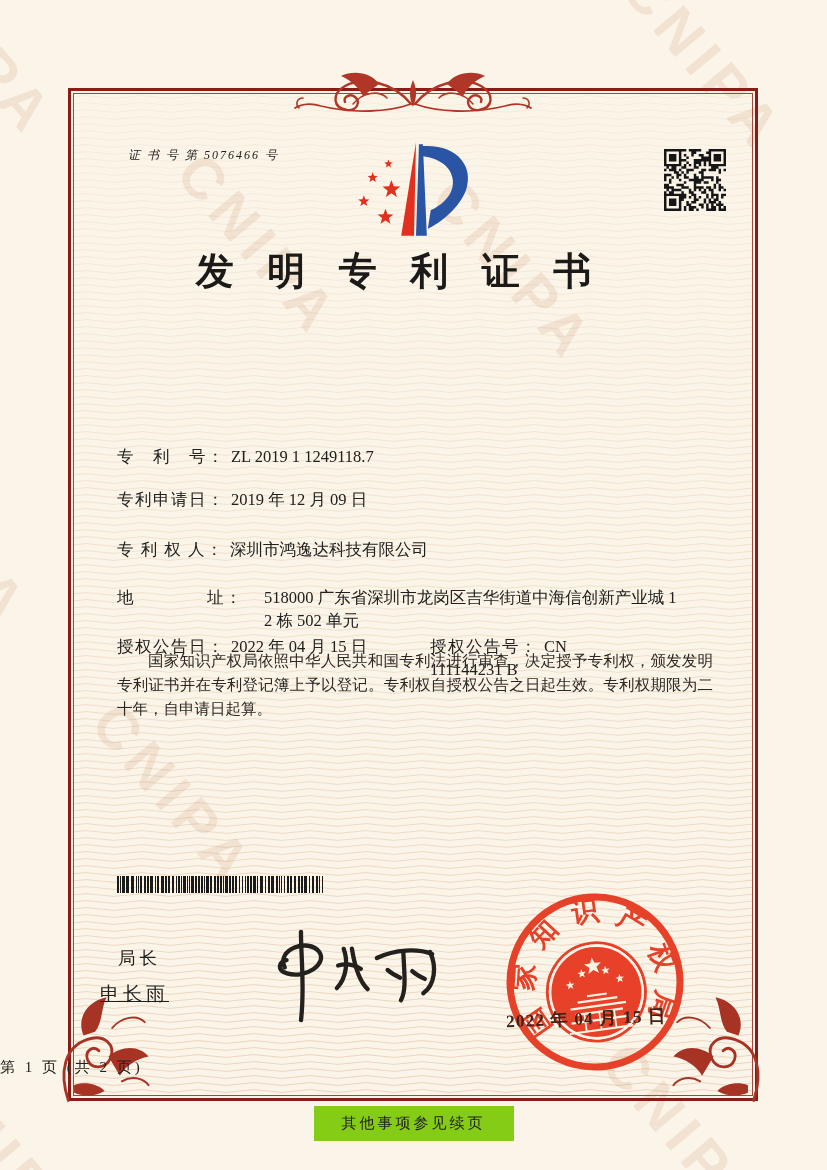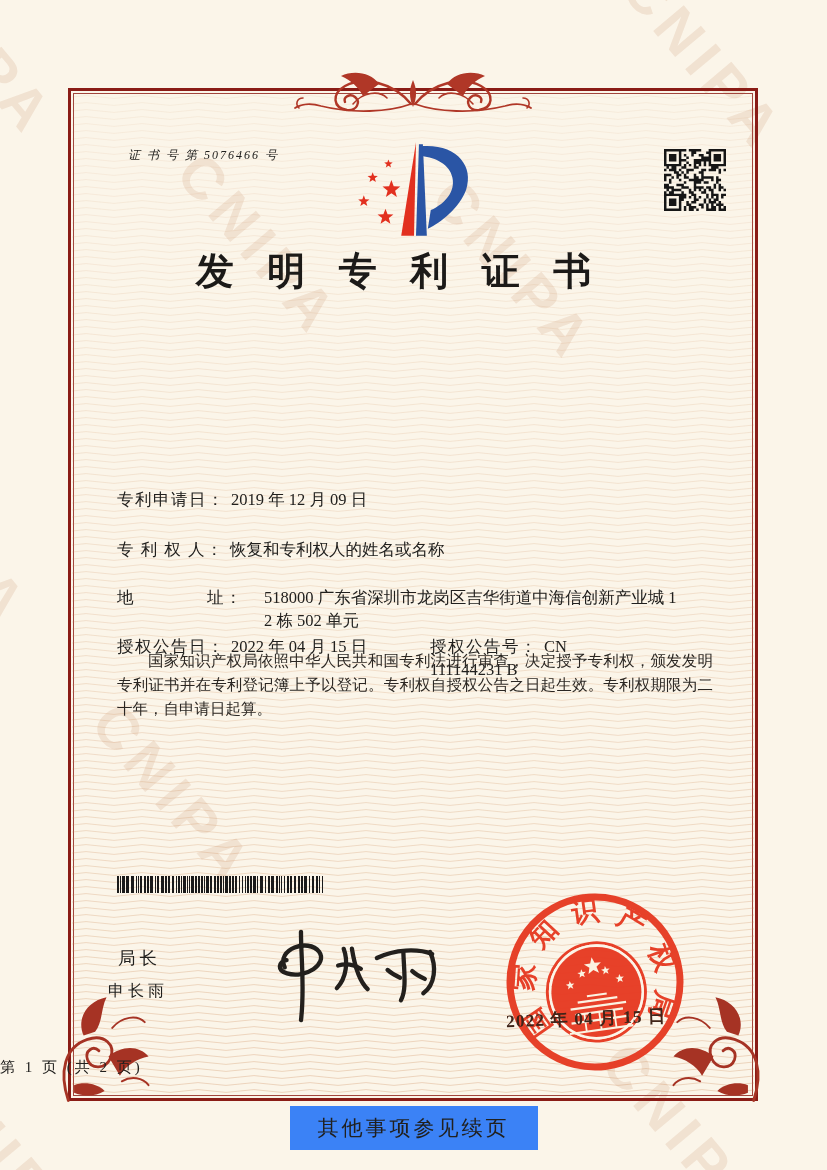--- a/index.html
+++ b/index.html
@@ -28,32 +28,32 @@
   .val{white-space:pre-line;margin-left:6px;}
   .val-wrap{display:inline-block;width:498px;vertical-align:top;white-space:pre-line;margin-left:21px;}
   .pair2{position:absolute;left:313px;top:0;white-space:nowrap;}
   
   .paras{position:absolute;left:117px;top:649px;width:596px;z-index:3;}
   .paras p{margin:0;font-size:15.5px;line-height:23.8px;text-align:justify;
            text-indent:2em;color:#2b2723;}
   
   .barcode{position:absolute;left:117px;top:876px;z-index:3;}
   .director-title{position:absolute;left:118px;top:946px;font-size:17.5px;letter-spacing:4px;z-index:3;}
-  .director-name{position:absolute;left:108px;top:981px;font-size:16px;letter-spacing:4px;z-index:3;}
+  .director-name{position:absolute;left:100px;top:981px;font-size:19px;letter-spacing:4px;z-index:3;text-decoration:underline;}
   .sig{position:absolute;left:246px;top:924px;z-index:3;transform:rotate(-2deg);}
   
   .seal{position:absolute;left:503px;top:890px;z-index:4;opacity:0.96;}
   .ringch{font:700 27px "Liberation Serif","DejaVu Serif",serif;fill:#e63a22;text-anchor:middle;}
   .seal-date{position:absolute;left:506px;top:1006px;width:180px;font-size:17.5px;font-weight:600;
              color:#402419;letter-spacing:1px;transform:rotate(-2deg);z-index:5;white-space:nowrap;}
   
   .page-num{position:absolute;left:0;top:1058px;width:794px;text-align:left;font-size:15px;
             letter-spacing:3px;z-index:3;}
-  .cont-note{position:absolute;left:50%;top:1106px;transform:translateX(-50%);background:#3b82f6;
-             padding:8px 28px;font-size:21px;letter-spacing:3px;z-index:3;white-space:nowrap;}
+  .cont-note{position:absolute;left:50%;top:1106px;transform:translateX(-50%);background:#84cc16;
+             padding:8px 28px;font-size:15px;letter-spacing:3px;z-index:3;white-space:nowrap;}
 </style>
 </head>
 <body>
 
 <div class="page">
 
   <div class="wm" style="left:-70px;top:-60px">CNIPA</div>
   <div class="wm" style="left:215px;top:140px">CNIPA</div>
   <div class="wm" style="left:470px;top:165px">CNIPA</div>
   <div class="wm" style="left:660px;top:-45px">CNIPA</div>
@@ -266,25 +266,28 @@
     <polygon fill="#2a55a5" points="68,10 65,103 76,103 72,10"></polygon>
     <path fill="#2a55a5" d="M72 12 C106 10 124 32 116 56 C109 75 91 89 77 96 L80 77 C95 70 105 58 102 44 C99 30 85 24 71 22 Z"></path>
   </svg>
 
   <svg id="qr" class="qr" width="62" height="62" viewBox="0 0 25 25">
       <path d="M0 0h1v1h-1zM1 0h1v1h-1zM2 0h1v1h-1zM3 0h1v1h-1zM4 0h1v1h-1zM5 0h1v1h-1zM6 0h1v1h-1zM7 0h1v1h-1zM8 0h1v1h-1zM10 0h1v1h-1zM11 0h1v1h-1zM12 0h1v1h-1zM13 0h1v1h-1zM14 0h1v1h-1zM18 0h1v1h-1zM19 0h1v1h-1zM20 0h1v1h-1zM21 0h1v1h-1zM22 0h1v1h-1zM23 0h1v1h-1zM24 0h1v1h-1zM0 1h1v1h-1zM6 1h1v1h-1zM11 1h1v1h-1zM12 1h1v1h-1zM17 1h1v1h-1zM18 1h1v1h-1zM24 1h1v1h-1zM0 2h1v1h-1zM2 2h1v1h-1zM3 2h1v1h-1zM4 2h1v1h-1zM6 2h1v1h-1zM8 2h1v1h-1zM11 2h1v1h-1zM14 2h1v1h-1zM15 2h1v1h-1zM18 2h1v1h-1zM20 2h1v1h-1zM21 2h1v1h-1zM22 2h1v1h-1zM24 2h1v1h-1zM0 3h1v1h-1zM2 3h1v1h-1zM3 3h1v1h-1zM4 3h1v1h-1zM6 3h1v1h-1zM9 3h1v1h-1zM15 3h1v1h-1zM16 3h1v1h-1zM17 3h1v1h-1zM18 3h1v1h-1zM20 3h1v1h-1zM21 3h1v1h-1zM22 3h1v1h-1zM24 3h1v1h-1zM0 4h1v1h-1zM2 4h1v1h-1zM3 4h1v1h-1zM4 4h1v1h-1zM6 4h1v1h-1zM7 4h1v1h-1zM8 4h1v1h-1zM12 4h1v1h-1zM13 4h1v1h-1zM14 4h1v1h-1zM15 4h1v1h-1zM16 4h1v1h-1zM17 4h1v1h-1zM18 4h1v1h-1zM20 4h1v1h-1zM21 4h1v1h-1zM22 4h1v1h-1zM24 4h1v1h-1zM0 5h1v1h-1zM6 5h1v1h-1zM9 5h1v1h-1zM12 5h1v1h-1zM13 5h1v1h-1zM14 5h1v1h-1zM16 5h1v1h-1zM18 5h1v1h-1zM24 5h1v1h-1zM0 6h1v1h-1zM1 6h1v1h-1zM2 6h1v1h-1zM3 6h1v1h-1zM4 6h1v1h-1zM5 6h1v1h-1zM6 6h1v1h-1zM8 6h1v1h-1zM10 6h1v1h-1zM12 6h1v1h-1zM14 6h1v1h-1zM16 6h1v1h-1zM18 6h1v1h-1zM19 6h1v1h-1zM20 6h1v1h-1zM21 6h1v1h-1zM22 6h1v1h-1zM23 6h1v1h-1zM24 6h1v1h-1zM1 7h1v1h-1zM3 7h1v1h-1zM4 7h1v1h-1zM7 7h1v1h-1zM8 7h1v1h-1zM12 7h1v1h-1zM13 7h1v1h-1zM19 7h1v1h-1zM20 7h1v1h-1zM21 7h1v1h-1zM0 8h1v1h-1zM2 8h1v1h-1zM3 8h1v1h-1zM4 8h1v1h-1zM6 8h1v1h-1zM9 8h1v1h-1zM10 8h1v1h-1zM11 8h1v1h-1zM15 8h1v1h-1zM16 8h1v1h-1zM18 8h1v1h-1zM19 8h1v1h-1zM20 8h1v1h-1zM22 8h1v1h-1zM24 8h1v1h-1zM4 9h1v1h-1zM5 9h1v1h-1zM7 9h1v1h-1zM9 9h1v1h-1zM14 9h1v1h-1zM15 9h1v1h-1zM22 9h1v1h-1zM0 10h1v1h-1zM1 10h1v1h-1zM2 10h1v1h-1zM5 10h1v1h-1zM6 10h1v1h-1zM8 10h1v1h-1zM12 10h1v1h-1zM15 10h1v1h-1zM0 11h1v1h-1zM3 11h1v1h-1zM5 11h1v1h-1zM8 11h1v1h-1zM9 11h1v1h-1zM12 11h1v1h-1zM13 11h1v1h-1zM15 11h1v1h-1zM16 11h1v1h-1zM17 11h1v1h-1zM18 11h1v1h-1zM19 11h1v1h-1zM21 11h1v1h-1zM0 12h1v1h-1zM2 12h1v1h-1zM6 12h1v1h-1zM10 12h1v1h-1zM11 12h1v1h-1zM12 12h1v1h-1zM13 12h1v1h-1zM14 12h1v1h-1zM15 12h1v1h-1zM19 12h1v1h-1zM21 12h1v1h-1zM22 12h1v1h-1zM2 13h1v1h-1zM8 13h1v1h-1zM12 13h1v1h-1zM13 13h1v1h-1zM14 13h1v1h-1zM16 13h1v1h-1zM17 13h1v1h-1zM21 13h1v1h-1zM0 14h1v1h-1zM1 14h1v1h-1zM5 14h1v1h-1zM6 14h1v1h-1zM7 14h1v1h-1zM12 14h1v1h-1zM20 14h1v1h-1zM22 14h1v1h-1zM0 15h1v1h-1zM1 15h1v1h-1zM2 15h1v1h-1zM3 15h1v1h-1zM7 15h1v1h-1zM8 15h1v1h-1zM9 15h1v1h-1zM12 15h1v1h-1zM13 15h1v1h-1zM14 15h1v1h-1zM15 15h1v1h-1zM17 15h1v1h-1zM18 15h1v1h-1zM20 15h1v1h-1zM22 15h1v1h-1zM23 15h1v1h-1zM1 16h1v1h-1zM3 16h1v1h-1zM4 16h1v1h-1zM5 16h1v1h-1zM6 16h1v1h-1zM10 16h1v1h-1zM12 16h1v1h-1zM14 16h1v1h-1zM16 16h1v1h-1zM18 16h1v1h-1zM19 16h1v1h-1zM22 16h1v1h-1zM24 16h1v1h-1zM0 17h1v1h-1zM2 17h1v1h-1zM3 17h1v1h-1zM7 17h1v1h-1zM10 17h1v1h-1zM11 17h1v1h-1zM15 17h1v1h-1zM16 17h1v1h-1zM19 17h1v1h-1zM0 18h1v1h-1zM1 18h1v1h-1zM2 18h1v1h-1zM3 18h1v1h-1zM4 18h1v1h-1zM5 18h1v1h-1zM6 18h1v1h-1zM7 18h1v1h-1zM8 18h1v1h-1zM11 18h1v1h-1zM12 18h1v1h-1zM17 18h1v1h-1zM19 18h1v1h-1zM20 18h1v1h-1zM21 18h1v1h-1zM23 18h1v1h-1zM24 18h1v1h-1zM0 19h1v1h-1zM6 19h1v1h-1zM7 19h1v1h-1zM8 19h1v1h-1zM10 19h1v1h-1zM12 19h1v1h-1zM14 19h1v1h-1zM17 19h1v1h-1zM19 19h1v1h-1zM21 19h1v1h-1zM23 19h1v1h-1zM0 20h1v1h-1zM2 20h1v1h-1zM3 20h1v1h-1zM4 20h1v1h-1zM6 20h1v1h-1zM7 20h1v1h-1zM12 20h1v1h-1zM13 20h1v1h-1zM16 20h1v1h-1zM18 20h1v1h-1zM20 20h1v1h-1zM21 20h1v1h-1zM0 21h1v1h-1zM2 21h1v1h-1zM3 21h1v1h-1zM4 21h1v1h-1zM6 21h1v1h-1zM9 21h1v1h-1zM11 21h1v1h-1zM12 21h1v1h-1zM16 21h1v1h-1zM18 21h1v1h-1zM19 21h1v1h-1zM20 21h1v1h-1zM22 21h1v1h-1zM0 22h1v1h-1zM2 22h1v1h-1zM3 22h1v1h-1zM4 22h1v1h-1zM6 22h1v1h-1zM9 22h1v1h-1zM10 22h1v1h-1zM14 22h1v1h-1zM15 22h1v1h-1zM17 22h1v1h-1zM19 22h1v1h-1zM21 22h1v1h-1zM22 22h1v1h-1zM23 22h1v1h-1zM0 23h1v1h-1zM6 23h1v1h-1zM8 23h1v1h-1zM10 23h1v1h-1zM11 23h1v1h-1zM12 23h1v1h-1zM15 23h1v1h-1zM17 23h1v1h-1zM19 23h1v1h-1zM20 23h1v1h-1zM22 23h1v1h-1zM24 23h1v1h-1zM0 24h1v1h-1zM1 24h1v1h-1zM2 24h1v1h-1zM3 24h1v1h-1zM4 24h1v1h-1zM5 24h1v1h-1zM6 24h1v1h-1zM8 24h1v1h-1zM10 24h1v1h-1zM11 24h1v1h-1zM13 24h1v1h-1zM17 24h1v1h-1zM18 24h1v1h-1zM19 24h1v1h-1zM20 24h1v1h-1zM22 24h1v1h-1zM23 24h1v1h-1zM24 24h1v1h-1z" fill="#161616"></path>
     </svg>
 
   <div class="title">发 明 专 利 证 书</div>
 
+  <div class="row" style="top:445px">
+    <span class="lbl">专　利　号：</span><span class="val">ZL 2019 1 1249118.7</span>
+  </div>
   <div class="row" style="top:488px">
     <span class="lbl">专利申请日：</span><span class="val">2019 年 12 月 09 日</span>
   </div>
   <div class="row" style="top:538px">
-    <span class="lbl">专 利 权 人：</span><span class="val">恢复和专利权人的姓名或名称</span>
+    <span class="lbl">专 利 权 人：</span><span class="val">深圳市鸿逸达科技有限公司</span>
   </div>
   <div class="row" style="top:586px">
     <span class="lbl">地　　　　址：</span><span class="val-wrap">518000 广东省深圳市龙岗区吉华街道中海信创新产业城 1
 2 栋 502 单元</span>
   </div>
   <div class="row" style="top:635px">
     <span class="lbl">授权公告日：</span><span class="val">2022 年 04 月 15 日</span>
     <span class="pair2">
       <span class="lbl">授权公告号：</span><span class="val">CN 111144231 B</span>
     </span>

